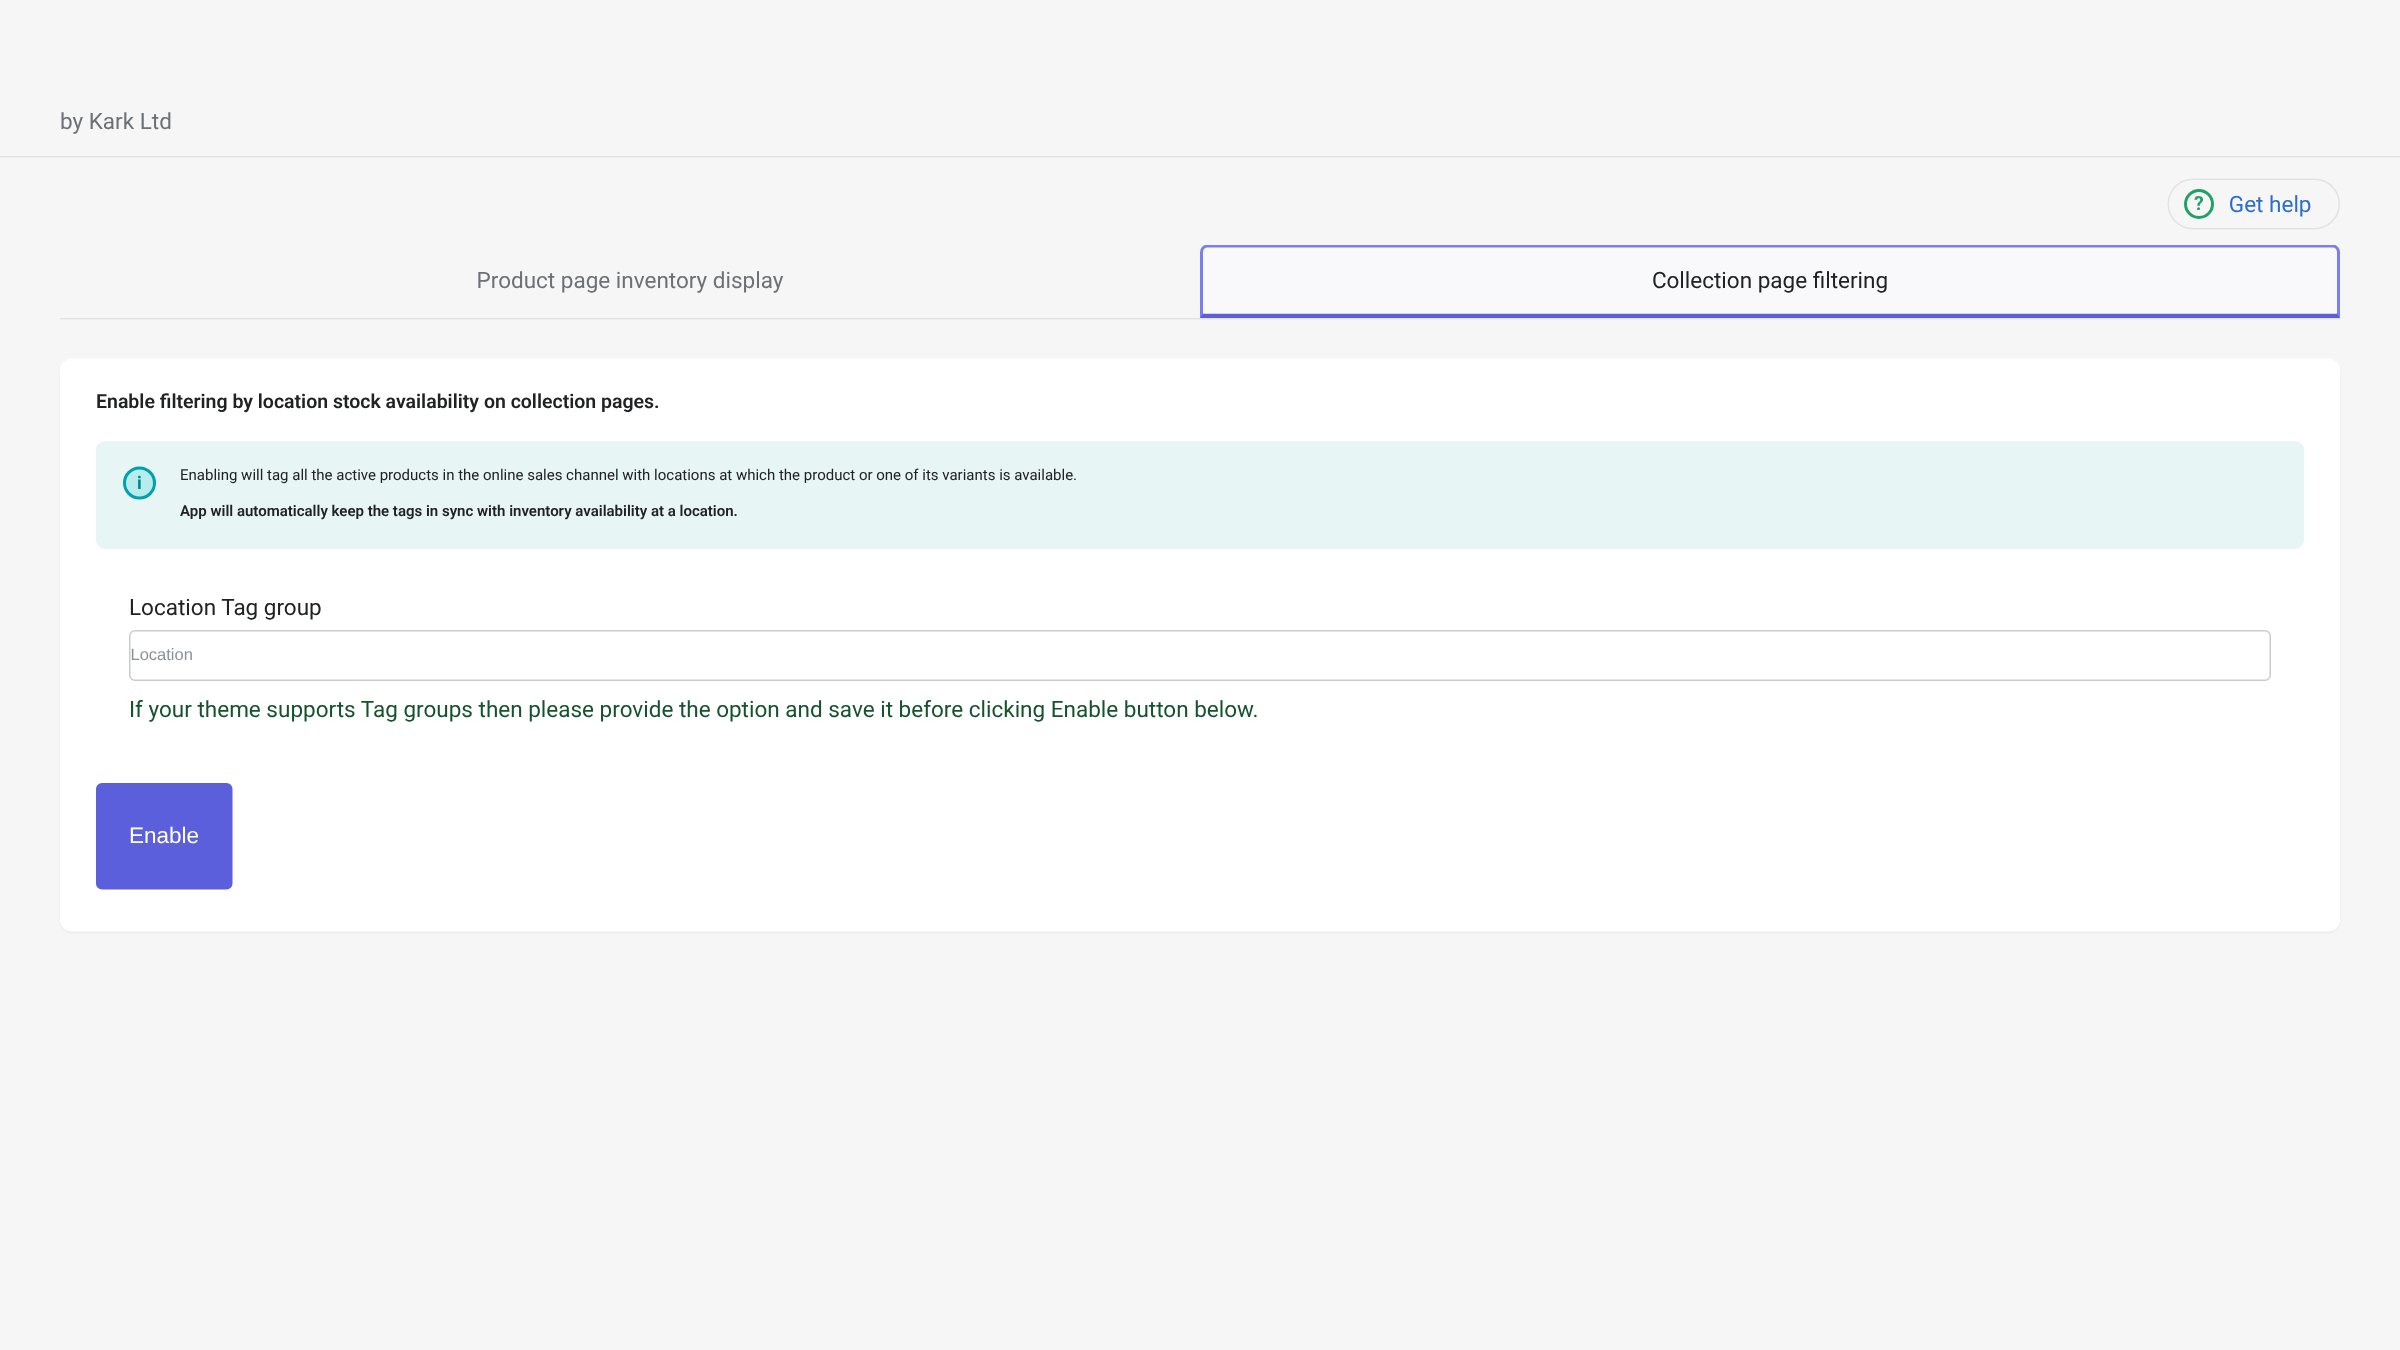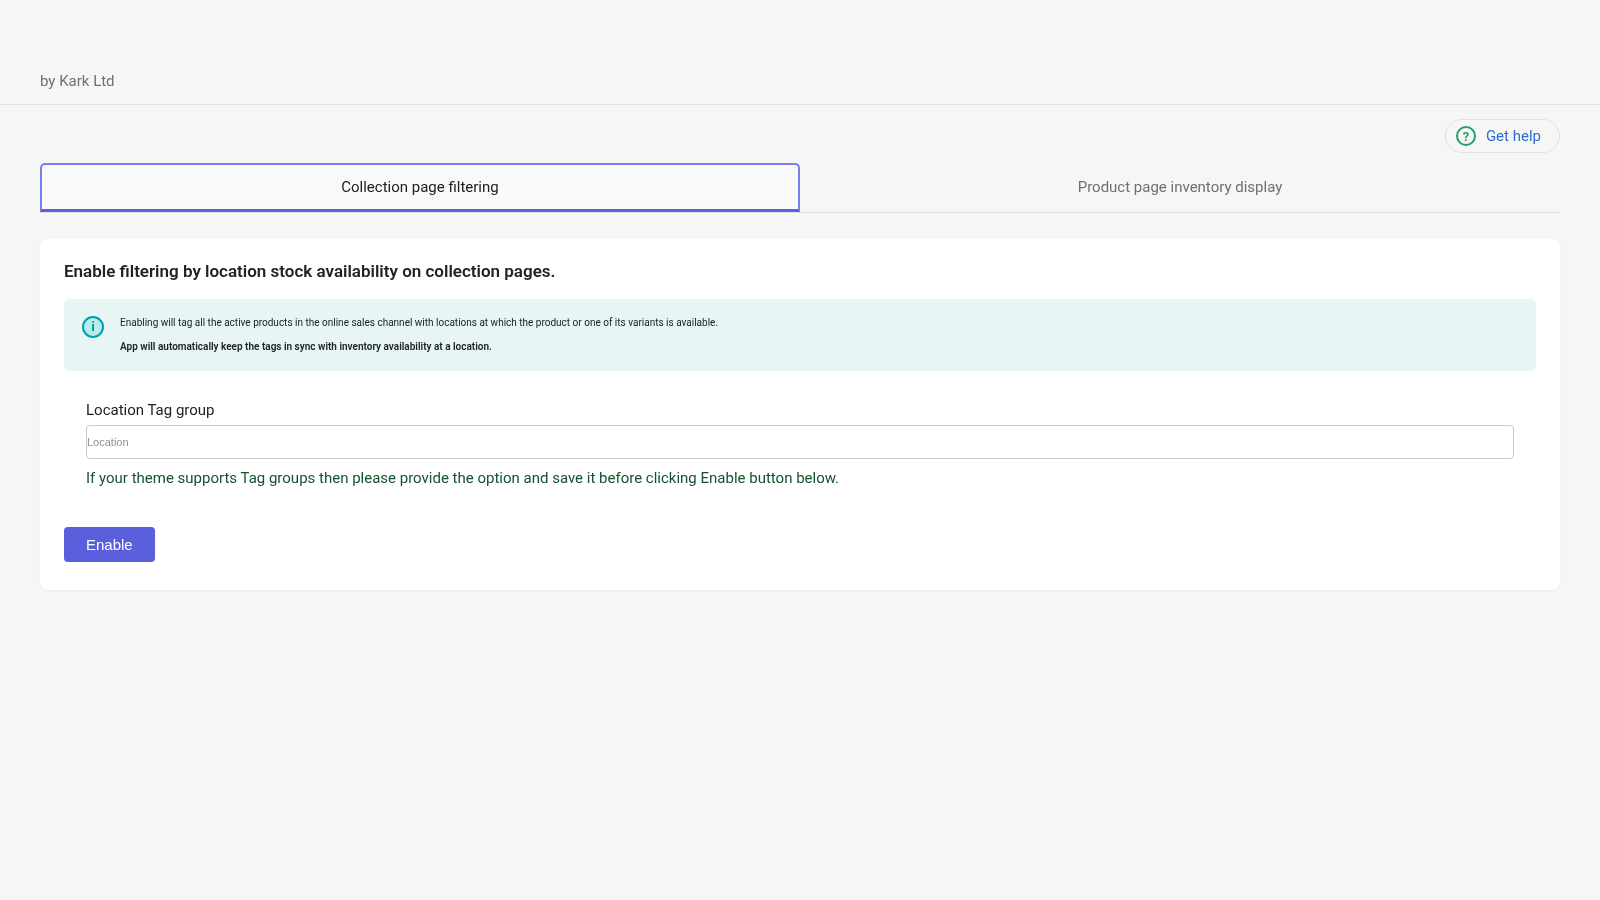--- a/index.html
+++ b/index.html
@@ -104,21 +104,21 @@
       border-radius: 5px 5px 0 0;
     }
     .card {
       background: #ffffff;
       margin: 26px 40px;
       border-radius: 8px;
       padding: 22px 24px 28px 24px;
       box-shadow: 0 1px 2px rgba(0,0,0,0.05);
     }
     .card-heading {
-      font-size: 17px;
+      font-size: 13px;
       font-weight: 600;
       color: #202223;
       margin-bottom: 18px;
     }
     .info-banner {
       background: #e7f5f5;
       border-radius: 6px;
       padding: 16px 18px;
       display: flex;
       gap: 16px;
@@ -182,21 +182,21 @@
       font-size: 15px;
       color: #14532d;
       margin-top: 10px;
       margin-left: 22px;
     }
     .enable-button {
       margin-top: 40px;
       background: #5c5fdc;
       color: #ffffff;
       border: none;
-      padding: 9px 22px;
+      padding: 27px 22px;
       font-size: 15px;
       border-radius: 4px;
       cursor: pointer;
     }
   </style>
 </head>
 <body>
 
 <div class="app-container">
 
@@ -205,25 +205,25 @@
   </div>
 
   <div class="helpbar">
     <a class="get-help">
       <span class="get-help-icon">?</span>
       <span class="get-help-text">Get help</span>
     </a>
   </div>
 
   <div class="tabs">
+    <div class="tab">
+      <span>Product page inventory display</span>
+    </div>
     <div class="tab active">
       <span>Collection page filtering</span>
-    </div>
-    <div class="tab">
-      <span>Product page inventory display</span>
     </div>
   </div>
 
   <div class="card">
     <div class="card-heading">Enable filtering by location stock availability on collection pages.</div>
 
     <div class="info-banner">
       <div class="info-icon">i</div>
       <div class="info-content">
         <div class="line1">Enabling will tag all the active products in the online sales channel with locations at which the product or one of its variants is available.</div>

